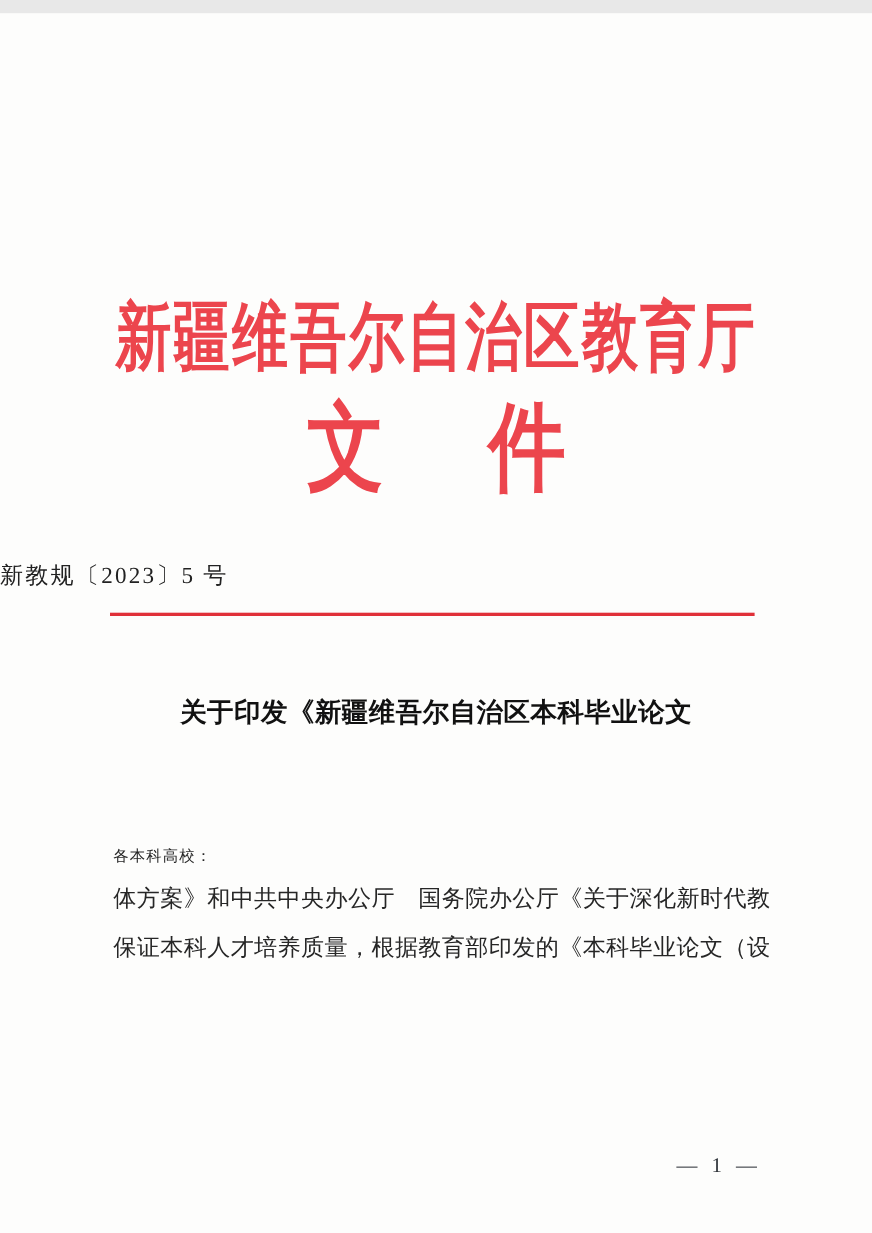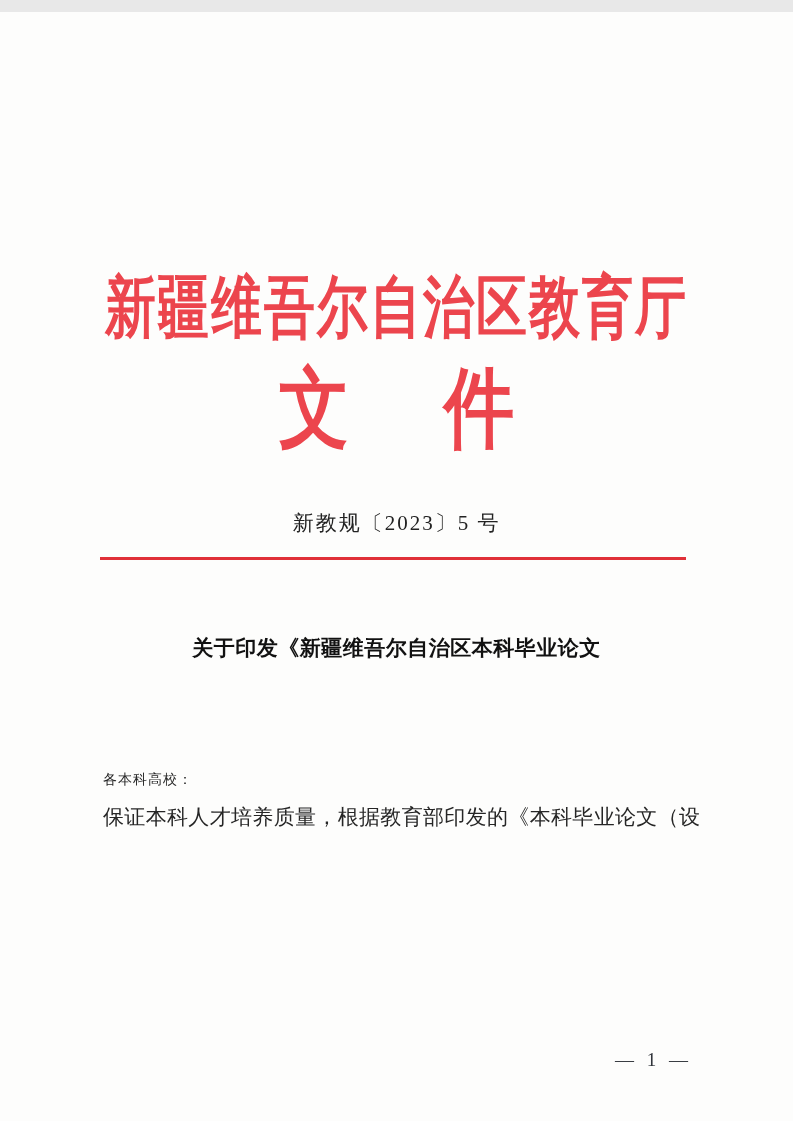--- a/index.html
+++ b/index.html
@@ -45,21 +45,21 @@
     line-height: 1;
     transform: scaleY(1.25);
     transform-origin: center top;
   }
 
   .doc-number {
     position: absolute;
     top: 500px;
     left: 0;
     width: 100%;
-    text-align: center;
+    text-align: left;
     font-size: 21px;
     line-height: 1.1;
     letter-spacing: 2px;
     color: #222;
   }
 
   .red-rule {
     position: absolute;
     top: 545px;
     left: 100px;
@@ -67,21 +67,21 @@
     height: 3px;
   }
 
   
   .doc-title {
     position: absolute;
     top: 611px;
     left: 0;
     width: 100%;
     text-align: center;
-    font-size: 21px;
+    font-size: 24px;
     font-weight: 700;
     line-height: 50px;
     color: #111;
     letter-spacing: 0.5px;
   }
 
   
   .salutation {
     position: absolute;
     top: 746px;
@@ -136,18 +136,19 @@
 
   <div class="red-rule" style="background-color: rgb(224, 48, 56);"></div>
 
   <div class="doc-title">
     <div>关于印发《新疆维吾尔自治区本科毕业论文</div>
   </div>
 
   <div class="salutation">各本科高校：</div>
 
   <div class="body-paragraph">
+    <div class="para-line">体方案》和中共中央办公厅　国务院办公厅《关于深化新时代教</div>
     <div class="para-line">保证本科人才培养质量，根据教育部印发的《本科毕业论文（设</div>
   </div>
 
   <div class="page-number">— 1 —</div>
 
 </div>
 
 </body></html>

